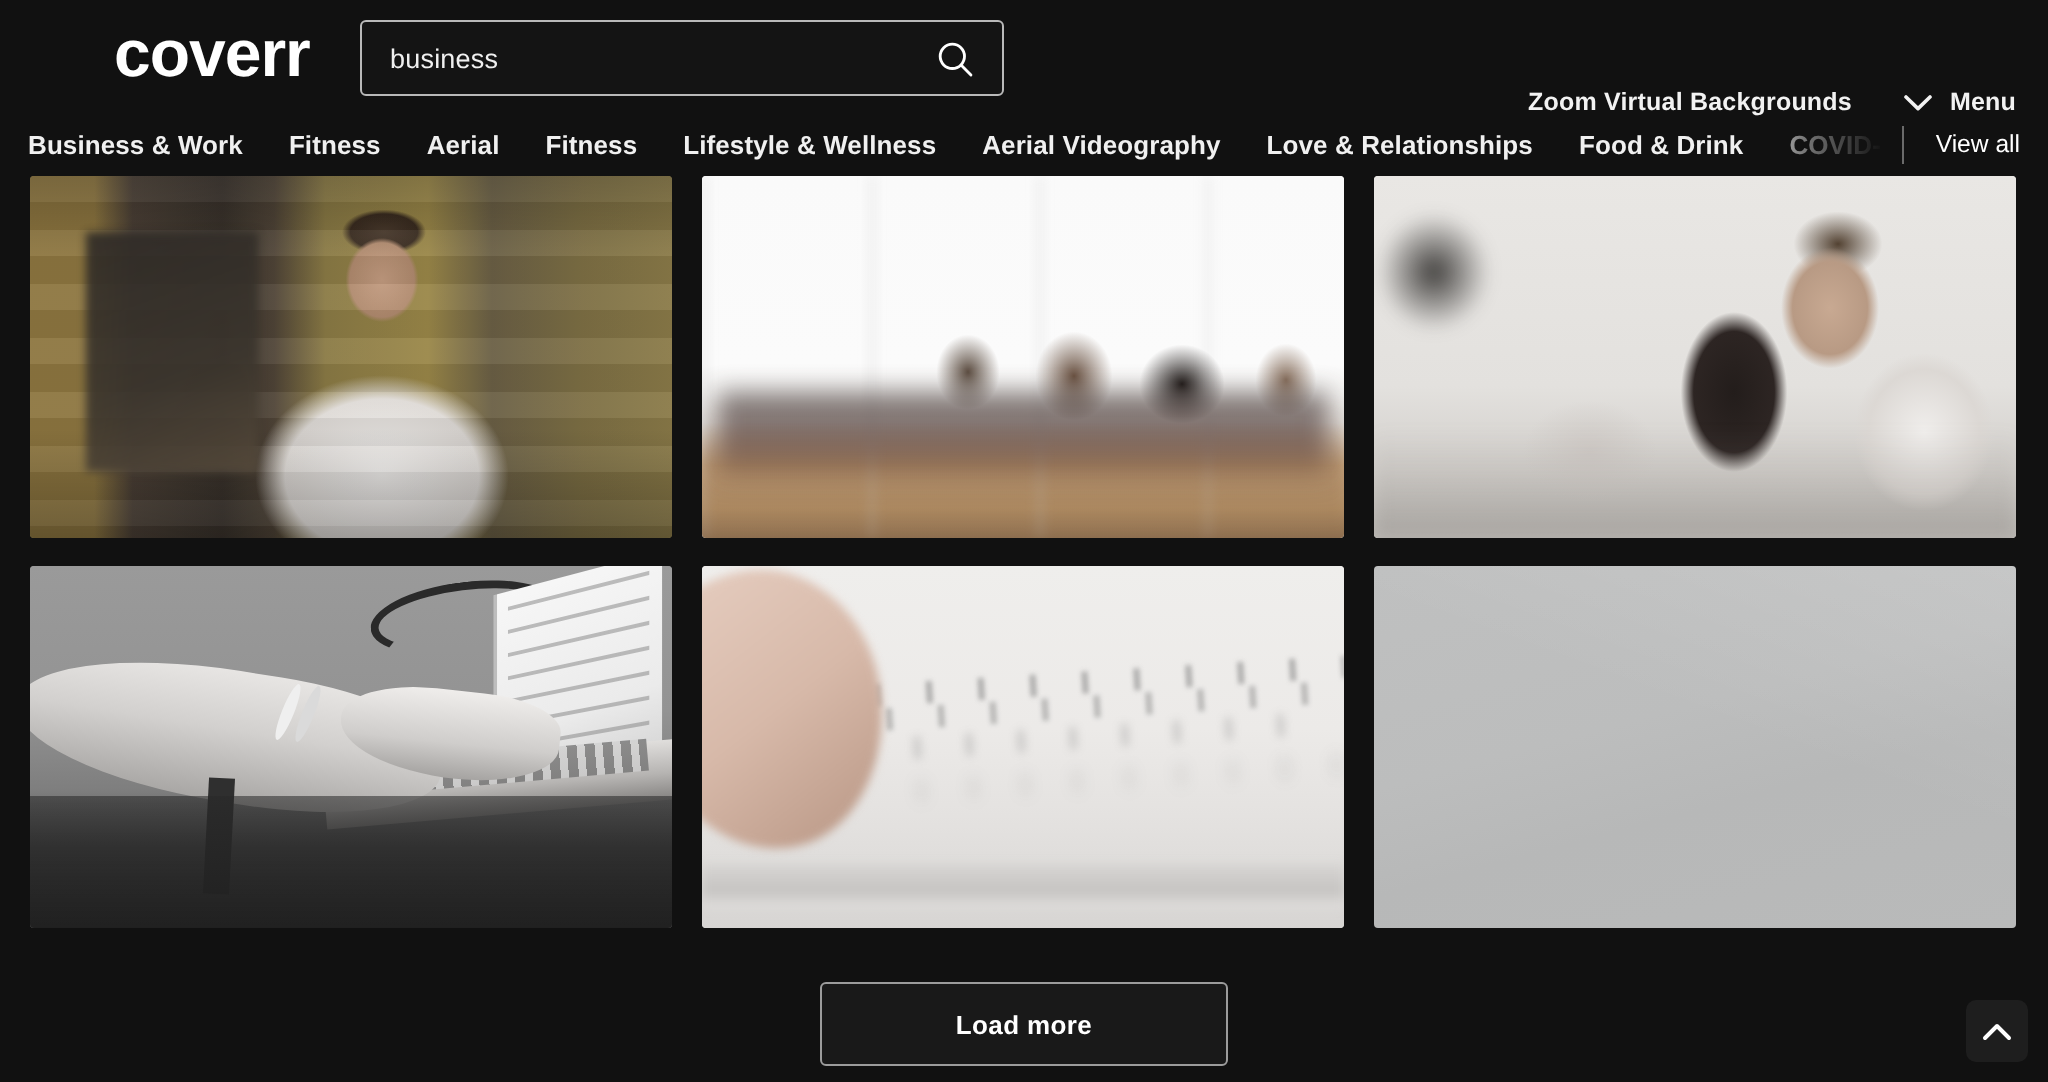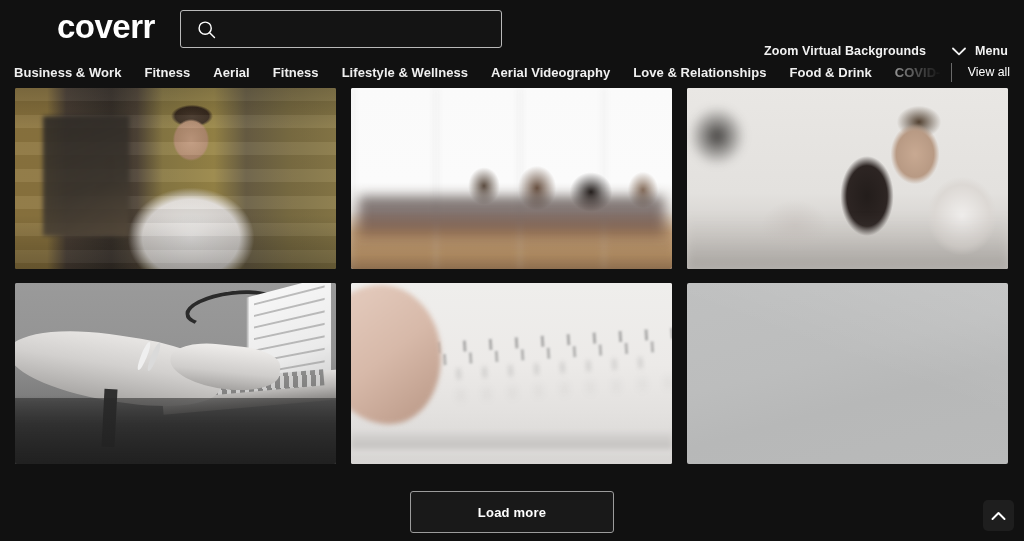--- a/index.html
+++ b/index.html
@@ -466,20 +466,21 @@
           <path d="M34 1 A16 16 0 0 0 34 33 A16 16 0 0 1 34 1 Z" fill="#17a34a"></path>
           <path d="M39 1 A16 16 0 0 0 39 33 A16 16 0 0 1 39 1 Z" fill="#f2c119"></path>
           <path d="M44 1 A16 16 0 0 0 44 33 A16 16 0 0 1 44 1 Z" fill="#ef7d1a"></path>
           <path d="M49 1 A16 16 0 0 0 49 33 A16 16 0 0 1 49 1 Z" fill="#e03127"></path>
         </g>
         <text x="44" y="28" font-family="Liberation Sans, sans-serif" font-size="33" font-weight="bold" fill="#ffffff" letter-spacing="-0.5">coverr</text>
       </svg>
     </a>
 
     <div class="search-box">
+      <input class="search-input" type="text" value="business" placeholder="Search free videos" style="">
       <button class="search-btn">
         <svg width="19" height="19" viewBox="0 0 20 20">
           <circle cx="8.6" cy="8.6" r="6.4" fill="none" stroke="#ffffff" stroke-width="1.5"></circle>
           <line x1="13.3" y1="13.3" x2="18.4" y2="18.4" stroke="#ffffff" stroke-width="1.5" stroke-linecap="round"></line>
         </svg>
       </button>
     </div>
 
     <div class="header-right">
       <a class="zoom-link">Zoom Virtual Backgrounds</a>

